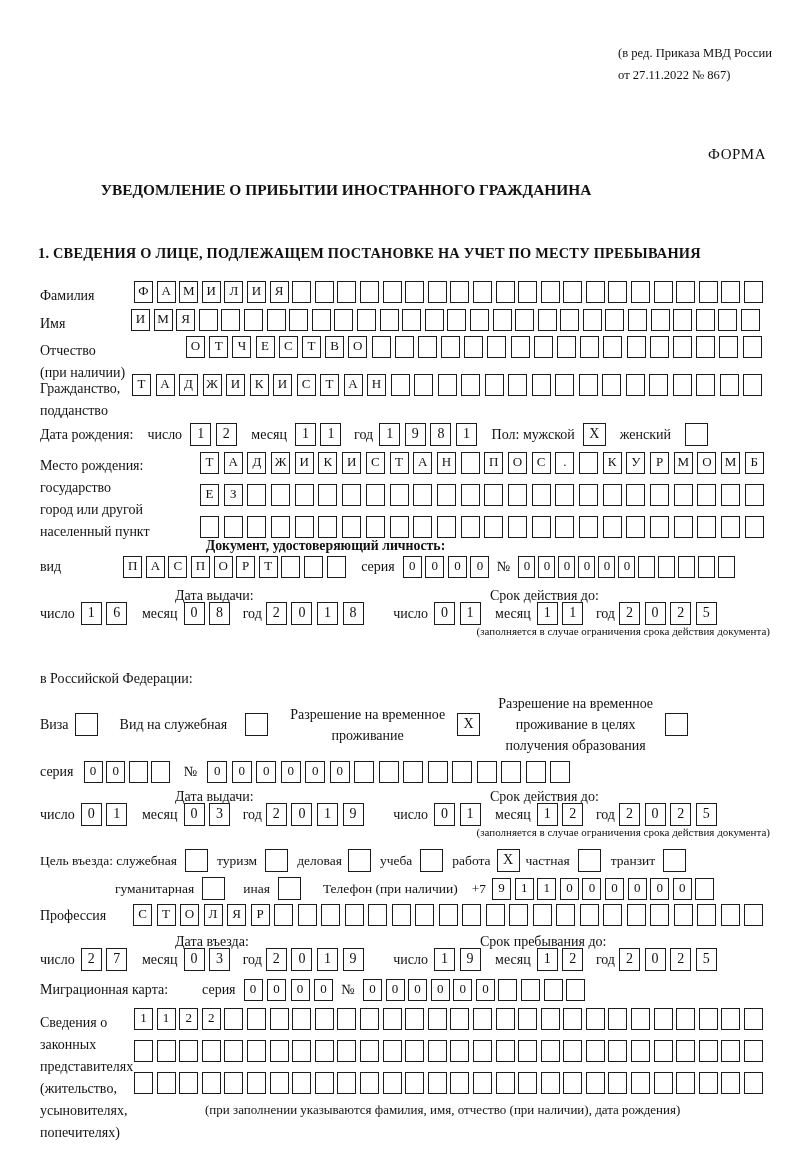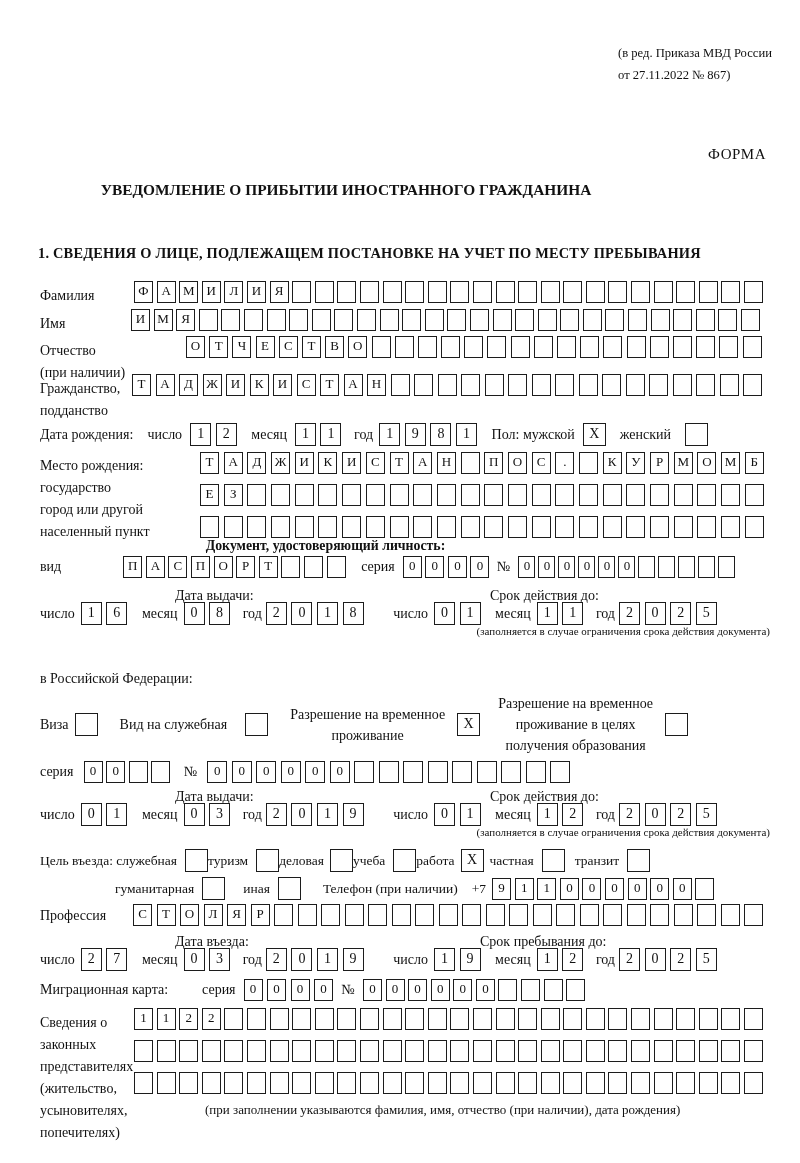--- a/index.html
+++ b/index.html
@@ -13,21 +13,21 @@
   .bx{display:inline-block;box-sizing:border-box;width:19px;height:22px;border:1.7px solid #1c1c1c;
       margin-right:3.6px;text-align:center;font-size:13px;line-height:18px;background:#fff;}
   .grp.date .bx{width:21px;height:23px;margin-right:4.6px;font-size:14px;line-height:19px;}
   .grp.w20 .bx{width:17px;margin-right:3px;}
   .grp.w232 .bx{margin-right:4.2px;}
   .grp.w235 .bx{margin-right:4.5px;}
   .grp.w237 .bx{margin-right:4.7px;}
   .grp.w247 .bx{width:20px;margin-right:4.5px;}
   .cb{display:inline-block;box-sizing:border-box;width:23px;height:23px;border:1.7px solid #1c1c1c;
       text-align:center;font-size:14px;line-height:19px;background:#fff;}
-  .m4{margin-left:4px}.m6{margin-left:6px}.m8{margin-left:8px}.m9{}
+  .m4{margin-left:4px}.m6{margin-left:6px}.m8{margin-left:8px}.m9{margin-left:9px}
   .m10{margin-left:10px}.m12{margin-left:12px}.m14{margin-left:14px}.m18{margin-left:18px}
   .m22{margin-left:22px}.m25{margin-left:25px}
   .appendix{left:618px;top:38px;font-size:13.2px;line-height:19.5px;}
   .appendix .note{margin-top:5px;font-size:12.6px;line-height:18.5px;}
   .forma{right:34px;top:146px;font-weight:normal;font-size:15px;letter-spacing:.5px;}
   .title{left:16px;width:660px;text-align:center;font-weight:bold;font-size:15.4px;}
   .blank{display:inline-block;width:56px;height:13px;border-bottom:2px solid #3a3a3a;margin-left:10px;}
   .sect{left:38px;top:245px;width:760px;font-weight:bold;font-size:14.4px;letter-spacing:.2px;}
   .doch{left:0;top:538px;width:651px;text-align:center;font-weight:bold;font-size:13.8px;}
   .lines21 div{line-height:21.8px;}

